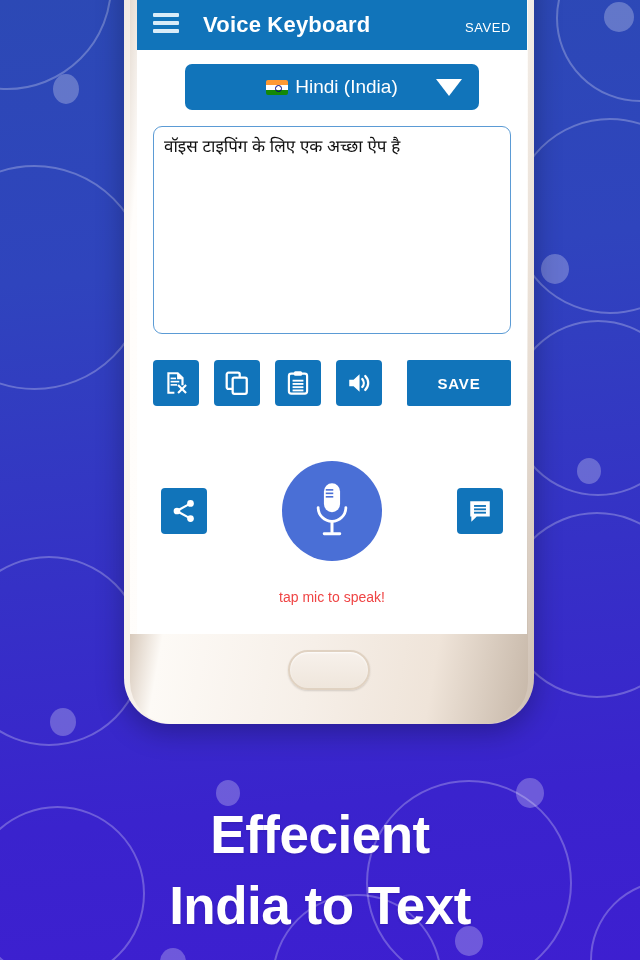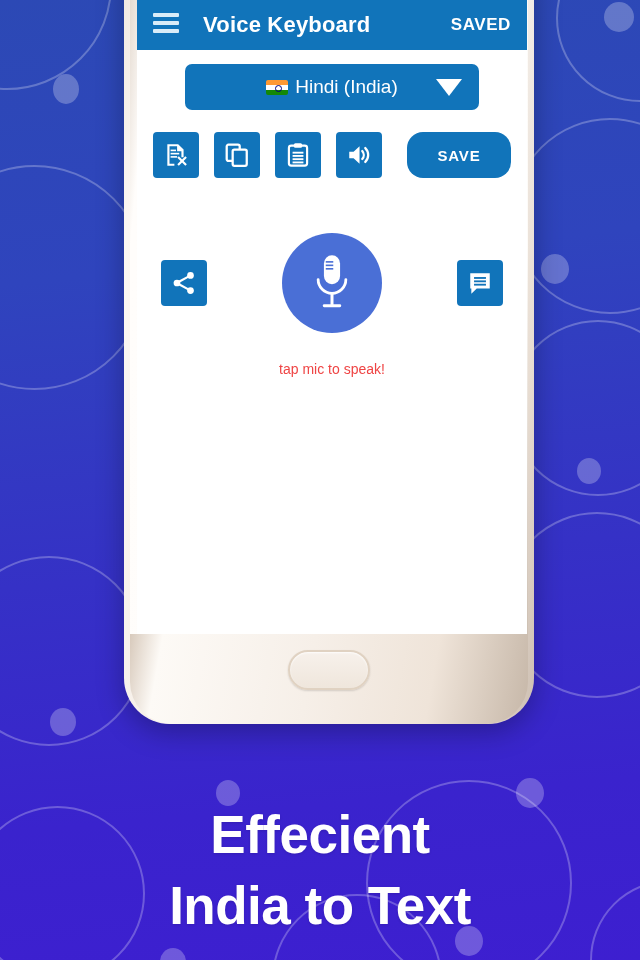--- a/index.html
+++ b/index.html
@@ -93,22 +93,22 @@
   #app-title {
     color: #ffffff;
     font-size: 22px;
     font-weight: bold;
     margin-left: 24px;
     letter-spacing: 0.2px;
   }
   #saved-label {
     margin-left: auto;
     color: #ffffff;
-    font-size: 17px;
-    font-weight: bold;
+    font-size: 13px;
+    font-weight: normal;
     letter-spacing: 0.6px;
     margin-bottom: 3px;
   }
 
   
   #lang-wrap {
     padding: 14px 48px 0 48px;
   }
   #lang-select {
     background: #1174ba;
@@ -187,21 +187,21 @@
     align-items: center;
     justify-content: center;
     cursor: pointer;
     flex: 0 0 auto;
   }
   #save-button {
     margin-left: auto;
     background: #1174ba;
     color: #ffffff;
     border: none;
-    border-radius: 16px;
+    border-radius: 2px;
     height: 46px;
     min-width: 104px;
     font-family: "Liberation Sans", sans-serif;
     font-size: 15px;
     font-weight: bold;
     letter-spacing: 0.8px;
     cursor: pointer;
   }
 
   
@@ -313,20 +313,23 @@
       <div id="lang-wrap">
         <div id="lang-select">
           <div id="lang-label">
             <span class="flag-in"></span>
             <span>Hindi (India)</span>
           </div>
           <div id="lang-caret"></div>
         </div>
       </div>
 
+      <div id="text-area-wrap">
+        <textarea id="text-output" placeholder="" style="">वॉइस टाइपिंग के लिए एक अच्छा ऐप है</textarea>
+      </div>
 
       <div id="action-row">
 
         <div class="sq-btn">
           <svg width="26" height="26" viewBox="0 0 24 24">
             <path d="M4 2 H14 L19 7 V14 H17 V8.6 H13 V4 H6 V20 H10.5 V22 H4 Z" fill="#ffffff"></path>
             <rect x="7" y="7" width="5" height="1.5" fill="#ffffff"></rect>
             <rect x="7" y="10" width="8" height="1.5" fill="#ffffff"></rect>
             <rect x="7" y="13" width="6" height="1.5" fill="#ffffff"></rect>
             <path d="M13.2 14.6 L14.6 13.2 L17.6 16.2 L20.6 13.2 L22 14.6 L19 17.6 L22 20.6 L20.6 22 L17.6 19 L14.6 22 L13.2 20.6 L16.2 17.6 Z" fill="#ffffff"></path>

